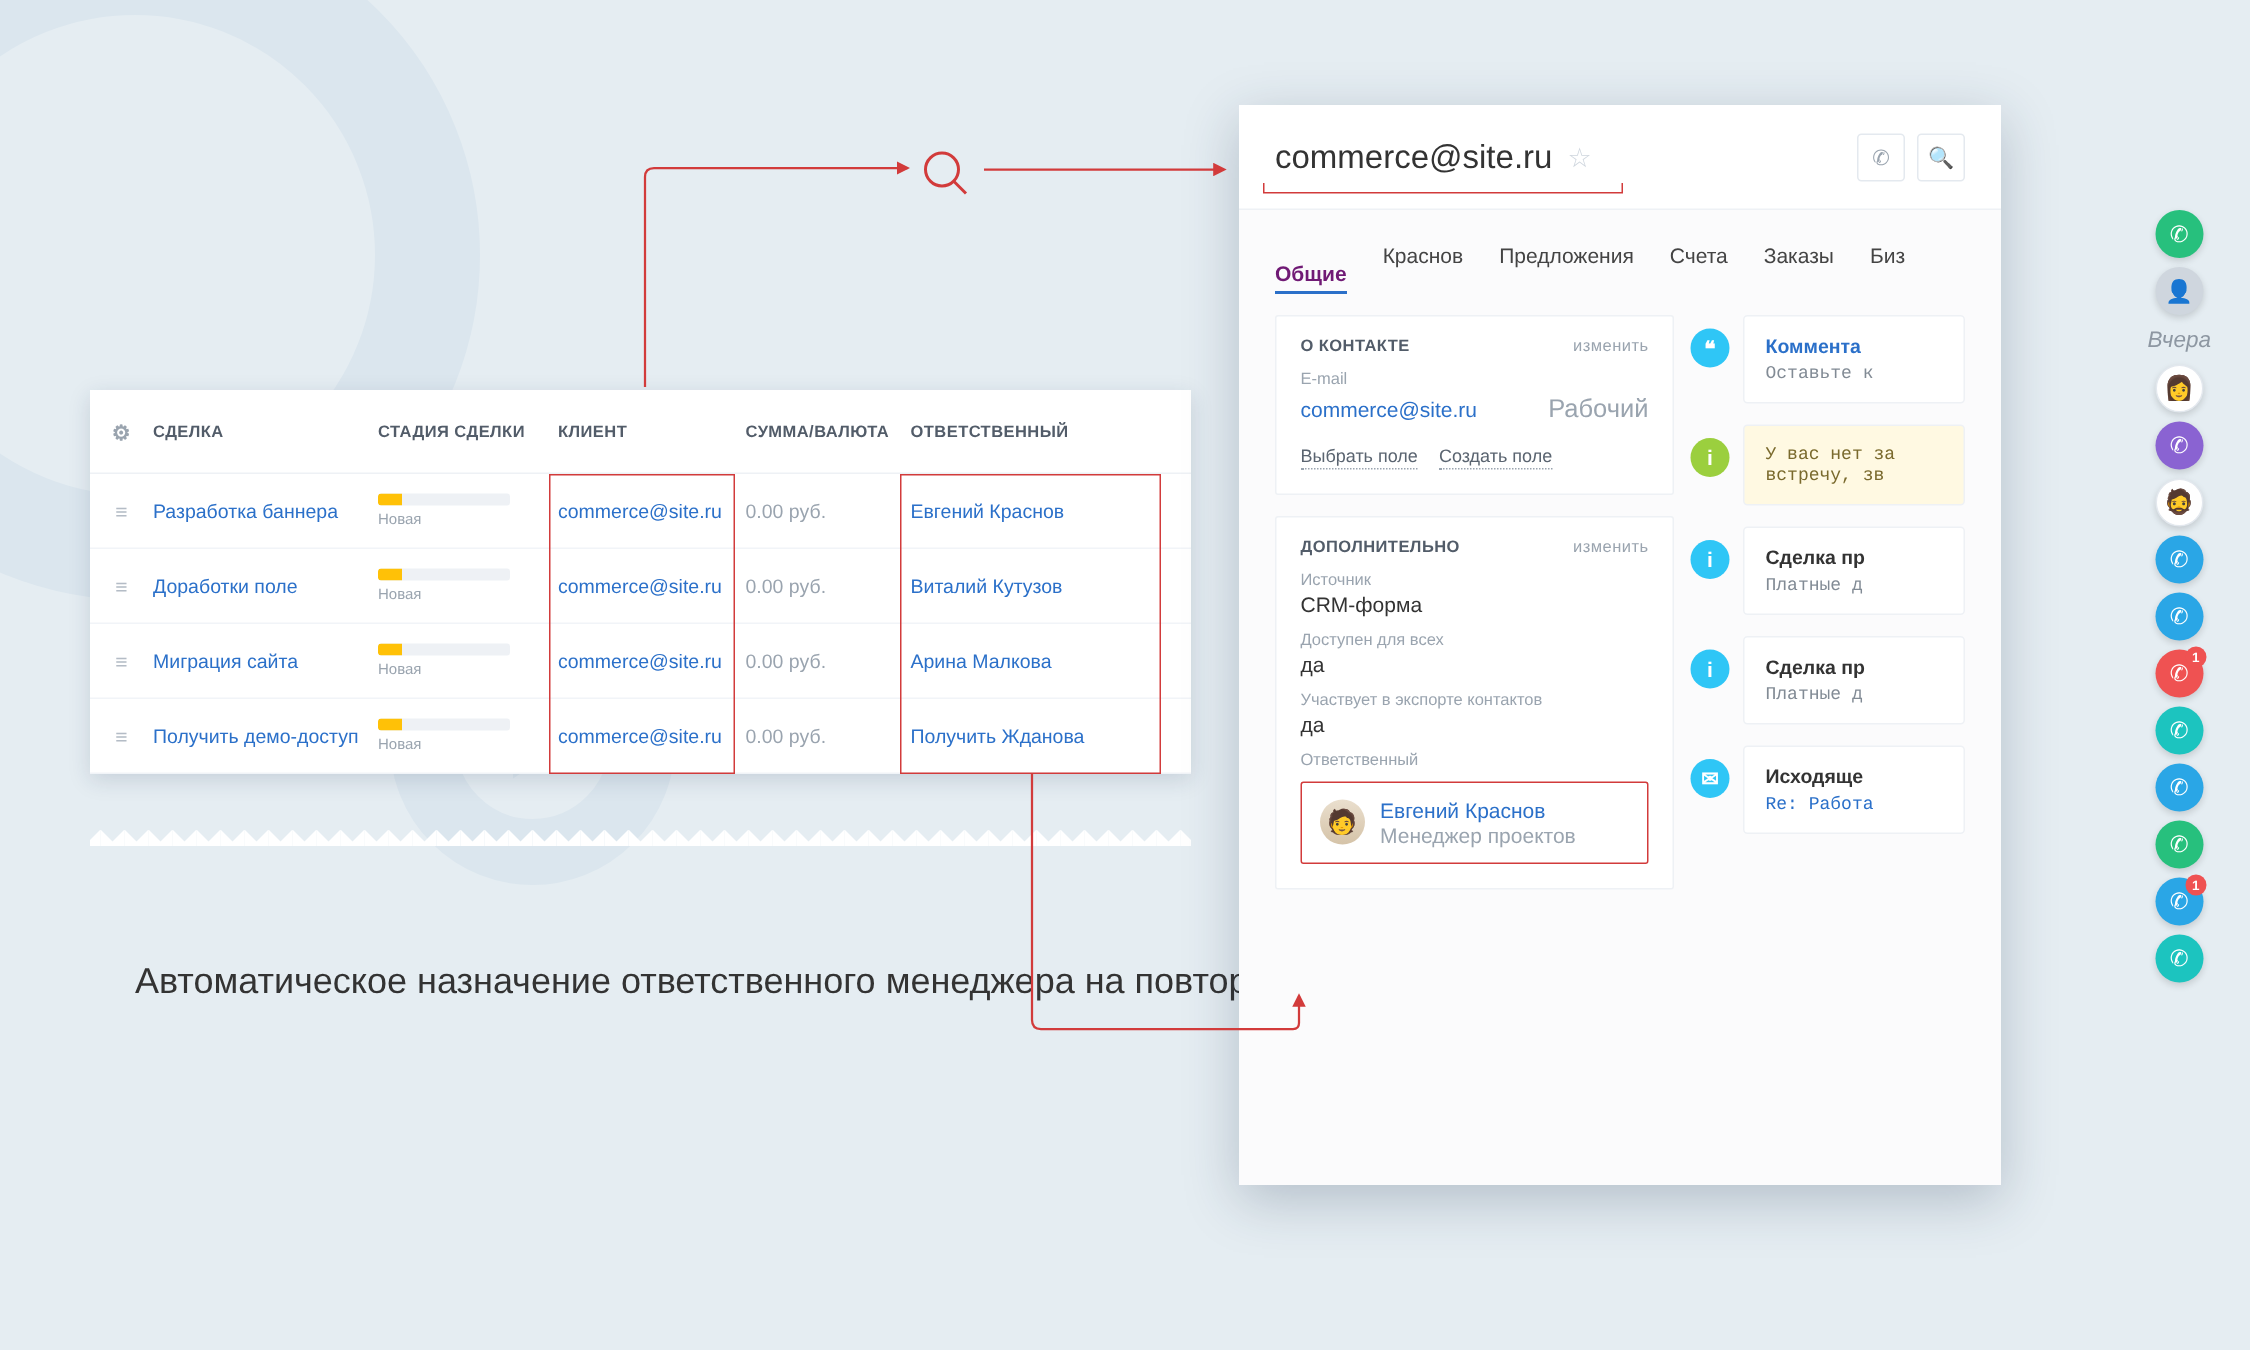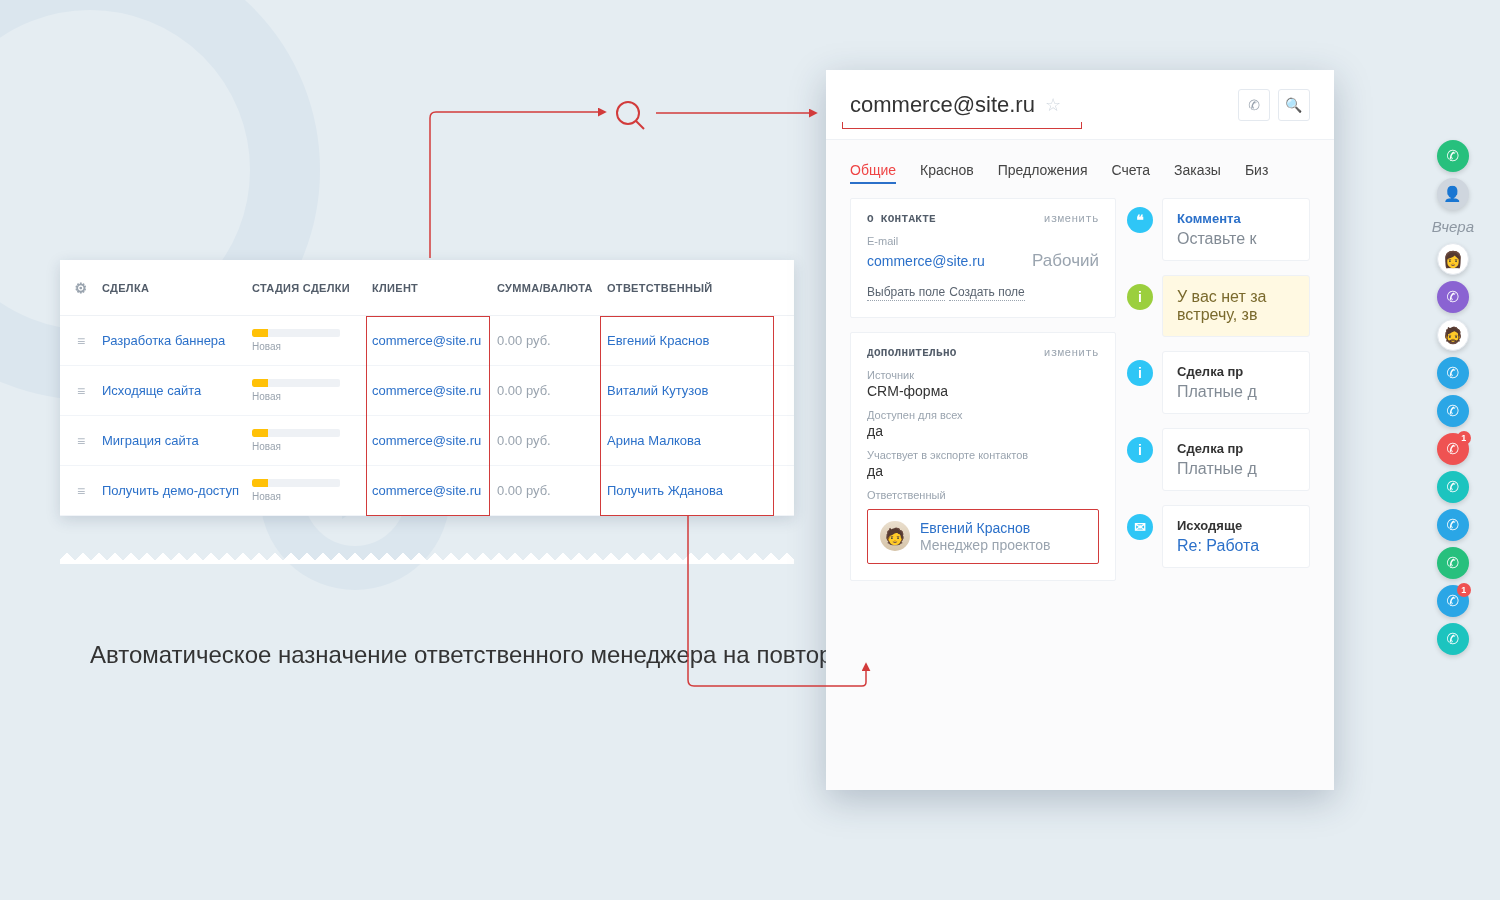--- a/index.html
+++ b/index.html
@@ -43,48 +43,48 @@
 .title { font-size:22px; font-weight:300; color:#333; }
 .title-br { position:absolute; left:842px; top:128px; width:240px; border-bottom:1px solid #d23b3b; }
 .title-br::before,.title-br::after{content:'';position:absolute;top:-6px;width:1px;height:6px;background:#d23b3b;}
 .title-br::before{left:0}.title-br::after{right:0}
 .star { margin-left:10px; color:#cfd6de; font-size:18px; }
 .tool { margin-left:auto; width:32px; height:32px; border:1px solid #e4e9ef; border-radius:3px; display:flex; align-items:center; justify-content:center; color:#9aa4af; font-size:14px; background:#fff; }
 .tool + .tool { margin-left:8px; }
 
 .tabs { display:flex; gap:24px; padding:22px 24px 14px; font-size:14px; background:#fbfbfc; }
 .tab { color:#444; cursor:pointer; padding-bottom:4px; }
-.tab.active { color:#ef4444; border-bottom:2px solid #2b70c9; font-weight:400; }
+.tab.active { color:#701a75; border-bottom:2px solid #2b70c9; font-weight:700;margin-top:12px; }
 
 .blocks { display:flex; gap:14px; padding:0 24px; }
 .left { width:266px; display:flex; flex-direction:column; gap:14px; }
 .right { flex:1; display:flex; flex-direction:column; gap:14px; }
 
 .panel { background:#fff; border:1px solid #eef1f5; border-radius:2px; padding:14px 16px 16px; }
-.panel-h { display:flex; justify-content:space-between; align-items:center; font-size:11px; text-transform:uppercase; font-weight:700; color:#525c69; letter-spacing:.3px; margin-bottom:10px;font-family:Liberation Mono, monospace;}
+.panel-h { display:flex; justify-content:space-between; align-items:center; font-size:11px; text-transform:uppercase; font-weight:700; color:#525c69; letter-spacing:.3px; margin-bottom:10px;}
 .edit { font-size:11px; color:#9aa4af; text-transform:none; font-weight:400; }
 .lbl { font-size:11px; color:#9aa4af; margin-top:10px; }
 .val { font-size:14px; color:#333; margin-top:2px; }
 .field-row { display:flex; justify-content:space-between; align-items:baseline; margin-top:4px; }
 .email { color:#2b70c9; font-size:14px; }
 .type { font-size:17px; color:#9aa4af; }
-.dots { display:flex; gap:4px; margin-top:14px; }
+.dots { display:flex; gap:14px; margin-top:14px; }
 .dot-a { font-size:12px; color:#5a6470; border-bottom:1px dotted #9aa4af; padding-bottom:1px; cursor:pointer; }
 
 .resp-box { border:1px solid #d23b3b; padding:10px 12px; margin-top:8px; display:flex; gap:10px; align-items:center; border-radius:2px; }
 .ava { width:30px; height:30px; border-radius:50%; background:linear-gradient(#eadfce,#d5c3a8); display:flex; align-items:center; justify-content:center; font-size:16px; }
 .resp-name { font-size:14px; color:#2b70c9; line-height:1.2; }
 .resp-role { font-size:14px; color:#9aa4af; }
 
 .feed-item { background:#fff; border:1px solid #eef1f5; border-radius:3px; padding:12px 14px; font-size:13px; position:relative; margin-left:32px; }
 .feed-item.yellow { background:#fff9e2; }
 .feed-icon { position:absolute; left:-36px; top:8px; width:26px; height:26px; border-radius:50%; display:flex; align-items:center; justify-content:center; color:#fff; font-size:14px; font-weight:700; }
 .fi-chat{background:#2fc6f6}.fi-info{background:#9bcf3e}.fi-iblue{background:#2fc6f6}.fi-mail{background:#2fc6f6}
 .feed-title { font-weight:600; color:#2b70c9; margin-bottom:4px; white-space:nowrap; overflow:hidden; text-overflow:clip; }
-.feed-sub { color:#828b95; font-size:16px; white-space:nowrap; overflow:hidden; }
+.feed-sub { color:#828b95; font-size:12px; white-space:nowrap; overflow:hidden;font-family:Liberation Mono, monospace; }
 
 
 .dock { position:absolute; right:26px; top:140px; display:flex; flex-direction:column; gap:6px; align-items:center; }
 .dock .d { width:32px; height:32px; border-radius:50%; display:flex; align-items:center; justify-content:center; color:#fff; font-size:15px; box-shadow:0 2px 5px rgba(0,0,0,.15); position:relative; }
 .d.green{background:#27c07d}.d.blue{background:#2aa6e6}.d.teal{background:#1cc4bf}.d.purple{background:#8a63d2}.d.red{background:#ef5252}.d.grey{background:#cfd6de;color:#6b7682}
 .d.av{background:#fff;border:1px solid #e3e8ee;font-size:16px}
 .d .badge{position:absolute;top:-2px;right:-2px;width:14px;height:14px;border-radius:50%;background:#ef5252;color:#fff;font-size:9px;display:flex;align-items:center;justify-content:center;font-weight:700}
 .dock-lbl { font-size:15px; color:#8d97a2; margin:2px 0;font-style:italic; }
 
 .phone-ic::before{content:'✆'}
@@ -112,21 +112,21 @@
     <div class="stage">
         <span class="stage-bar"></span>
         <span class="stage-txt">Новая</span>
       </div>
     <div class="link">commerce@site.ru</div>
     <div class="muted">0.00 руб.</div>
     <div class="link">Евгений Краснов</div>
   </div>
   <div class="deals-row">
     <div class="drag">≡</div>
-    <div class="link">Исходяще сайта</div>
+    <div class="link">Доработки поле</div>
     <div class="stage">
         <span class="stage-bar"></span>
         <span class="stage-txt">Новая</span>
       </div>
     <div class="link">commerce@site.ru</div>
     <div class="muted">0.00 руб.</div>
     <div class="link">Виталий Кутузов</div>
   </div>
   <div class="deals-row">
     <div class="drag">≡</div>

